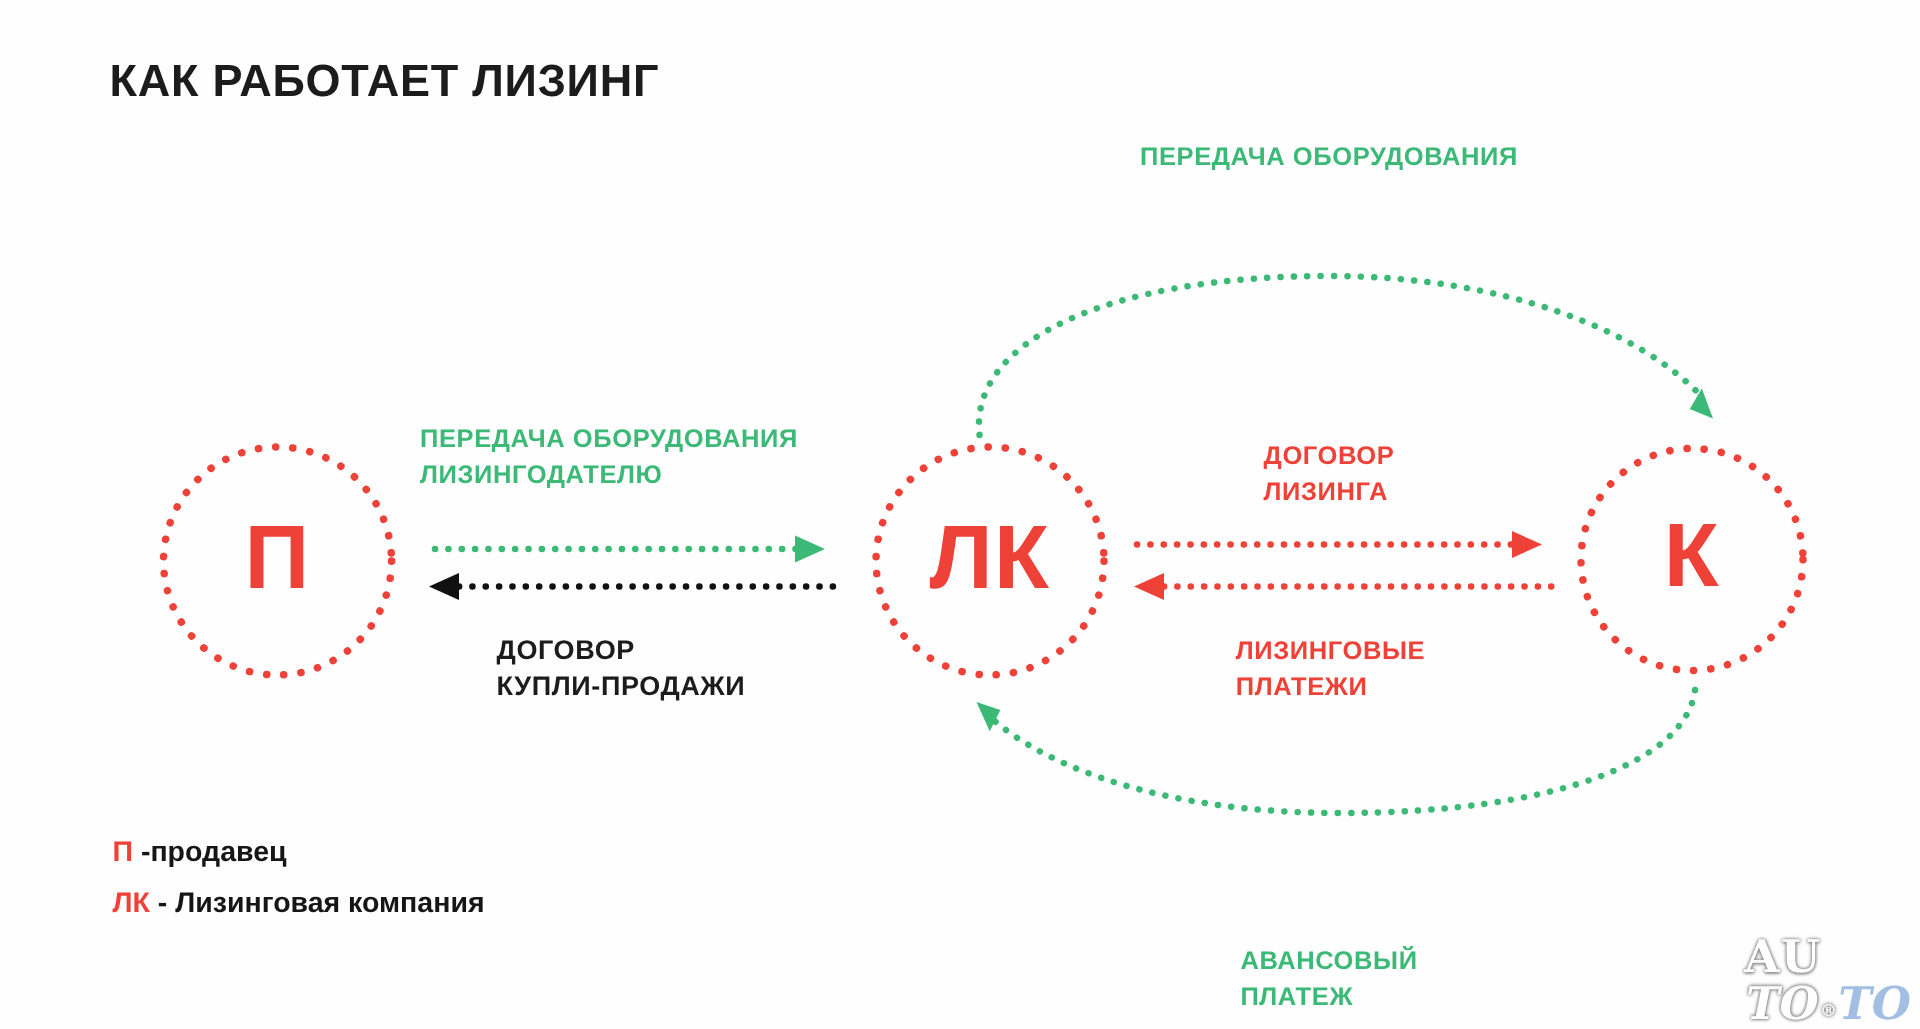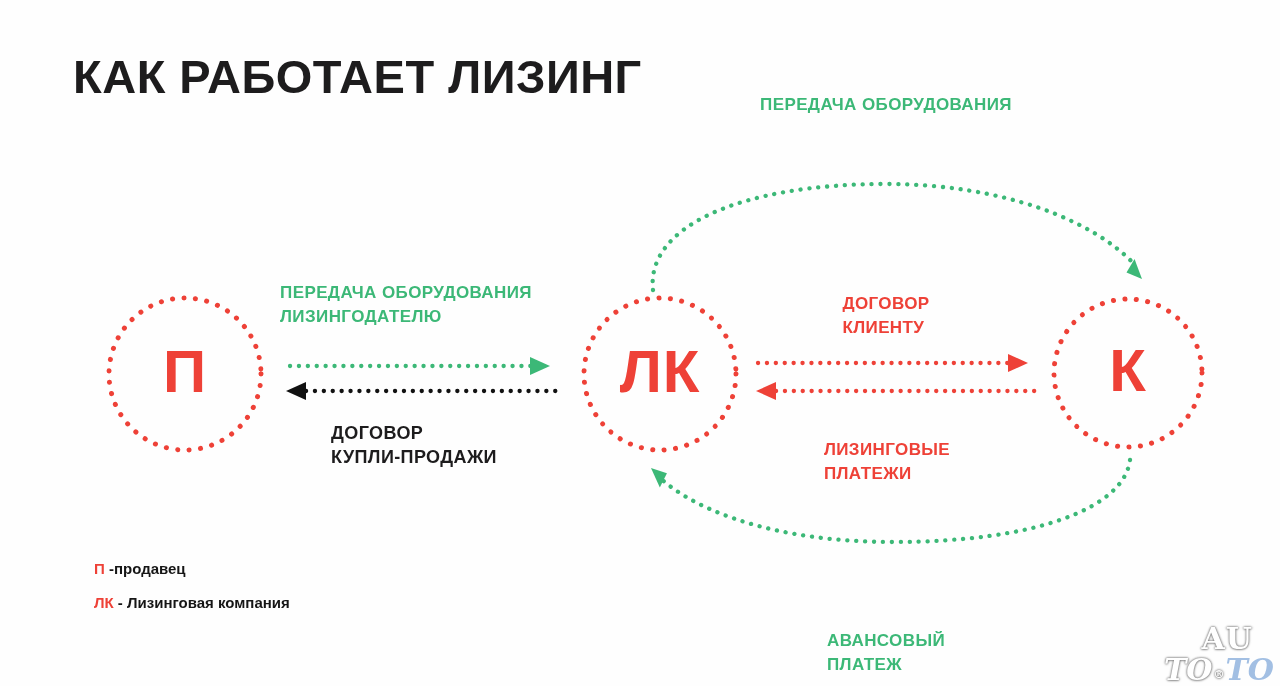--- a/index.html
+++ b/index.html
@@ -15,21 +15,21 @@
   svg.diagram{position:absolute;left:0;top:0;}
 
   
   .dots{fill:none;stroke-width:4.3;stroke-linecap:round;stroke-dasharray:0.1 8.8;}
   .dotted-circle{fill:none;stroke-width:5;stroke-linecap:round;stroke-dasharray:0.1 11.4;}
   .st-green{stroke:var(--green);} .st-red{stroke:var(--red);} .st-ink{stroke:#111;}
   .fl-green{fill:var(--green);} .fl-red{fill:var(--red);} .fl-ink{fill:#111;}
 
   .page-title{
     position:absolute;left:73px;top:18px;
-    font-size:47px;font-weight:800;letter-spacing:.5px;color:var(--ink);
+    font-size:30px;font-weight:800;letter-spacing:.5px;color:var(--ink);
     white-space:nowrap;
   }
 
   .node-letter{
     position:absolute;transform:translate(-50%,-54%);
     color:var(--red);font-weight:700;font-size:60px;letter-spacing:1px;
   }
   .node-p{left:185px;top:374px;}
   .node-lk{left:660px;top:374px;}
   .node-k{left:1128px;top:373px;}
@@ -39,34 +39,34 @@
     text-align:left;font-weight:700;font-size:17px;letter-spacing:.4px;
     line-height:24px;white-space:nowrap;
   }
   .lbl-green{color:var(--green);}
   .lbl-red{color:var(--red);}
   .lbl-ink{color:var(--ink);}
   .lbl-transfer-client{left:886px;top:93px;}
   .lbl-transfer-lessor{left:406px;top:281px;}
   .lbl-purchase{left:414px;top:421px;font-size:18px;}
   .lbl-leasing-contract{left:886px;top:292px;}
-  .lbl-leasing-payments{left:887px;top:438px;}
+  .lbl-leasing-payments{left:887px;top:422px;}
   .lbl-advance{left:886px;top:629px;}
 
   .legend{position:absolute;left:75px;top:552px;}
-  .legend-row{font-size:15px;line-height:34px;white-space:nowrap;margin-left:19px;}
+  .legend-row{font-size:19px;line-height:34px;white-space:nowrap;}
   .legend-key{color:var(--red);font-weight:700;}
   .legend-desc{color:#161616;font-weight:600;}
 
   .watermark{
     position:absolute;right:5px;bottom:0px;width:112px;
     font-family:"DejaVu Serif","Liberation Serif",serif;font-weight:700;line-height:1.03;
   }
   .wm-line{white-space:nowrap;}
-  .wm-au{text-align:right;padding-right:22px;font-size:30px;letter-spacing:1px;}
+  .wm-au{text-align:left;padding-right:22px;font-size:30px;letter-spacing:1px;}
   .wm-toto{text-align:center;font-size:30px;}
   .wm-day{text-align:right;font-size:31px;letter-spacing:2px;}
   .wm-white{
     color:#ffffff;
     text-shadow:0 1px 2px rgba(110,110,110,.65),0 -1px 2px rgba(110,110,110,.4),
                 1px 0 2px rgba(110,110,110,.5),-1px 0 2px rgba(110,110,110,.4);
   }
   .wm-blue{color:var(--wm_blue);}
   .wm-italic{font-style:italic;}
   .wm-reg{font-size:11px;vertical-align:2px;margin:0 1px;}
@@ -116,21 +116,21 @@
     <div>ЛИЗИНГОДАТЕЛЮ</div>
   </div>
 
   <div class="lbl lbl-ink lbl-purchase">
     <div>ДОГОВОР</div>
     <div>КУПЛИ-ПРОДАЖИ</div>
   </div>
 
   <div class="lbl lbl-red lbl-leasing-contract">
     <div>ДОГОВОР</div>
-    <div>КЛИЕНТУ</div>
+    <div>ЛИЗИНГА</div>
   </div>
 
   <div class="lbl lbl-red lbl-leasing-payments">
     <div>ЛИЗИНГОВЫЕ</div>
     <div>ПЛАТЕЖИ</div>
   </div>
 
   <div class="lbl lbl-green lbl-advance">
     <div>АВАНСОВЫЙ</div>
     <div>ПЛАТЕЖ</div>

